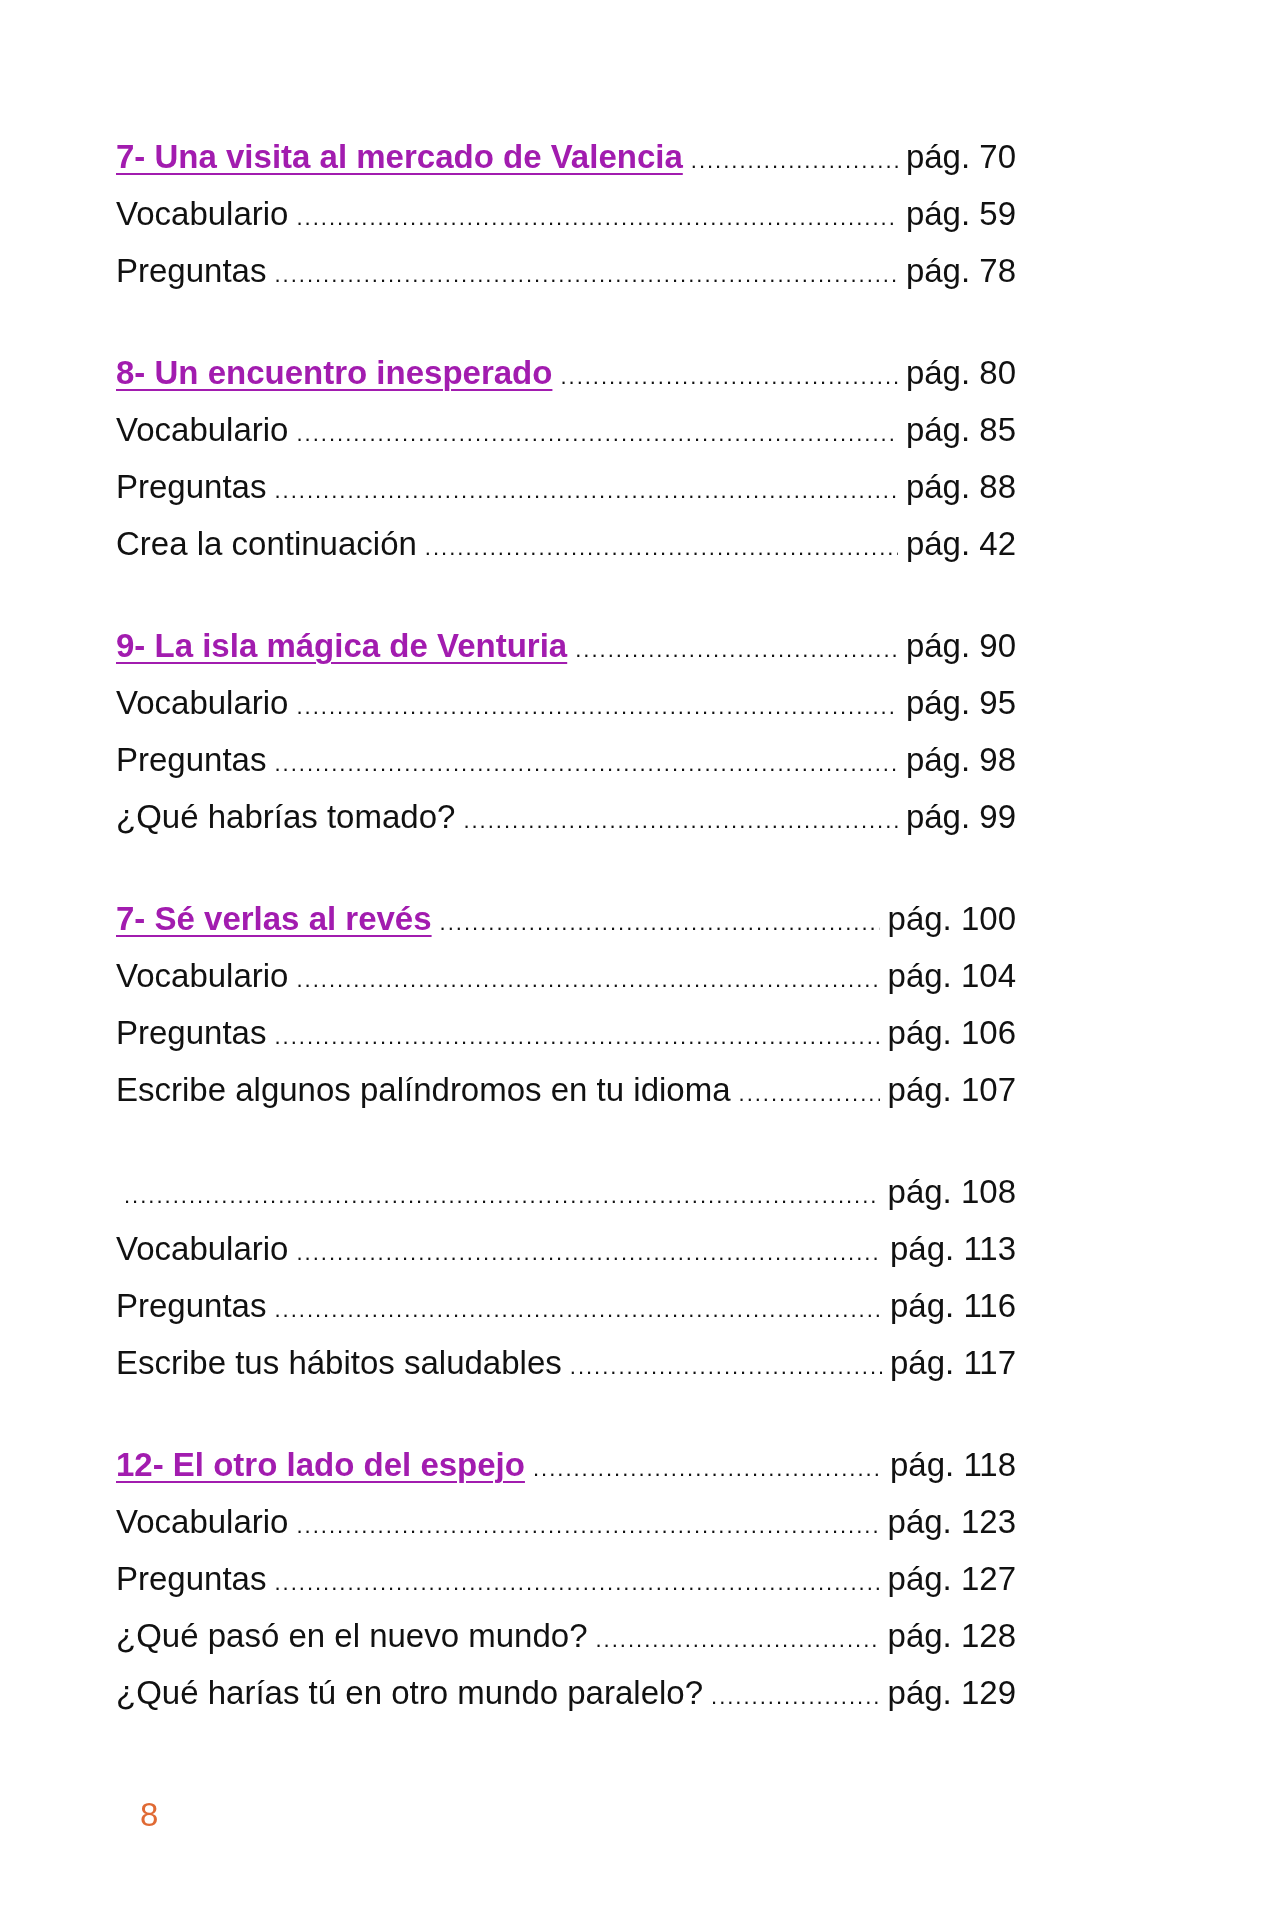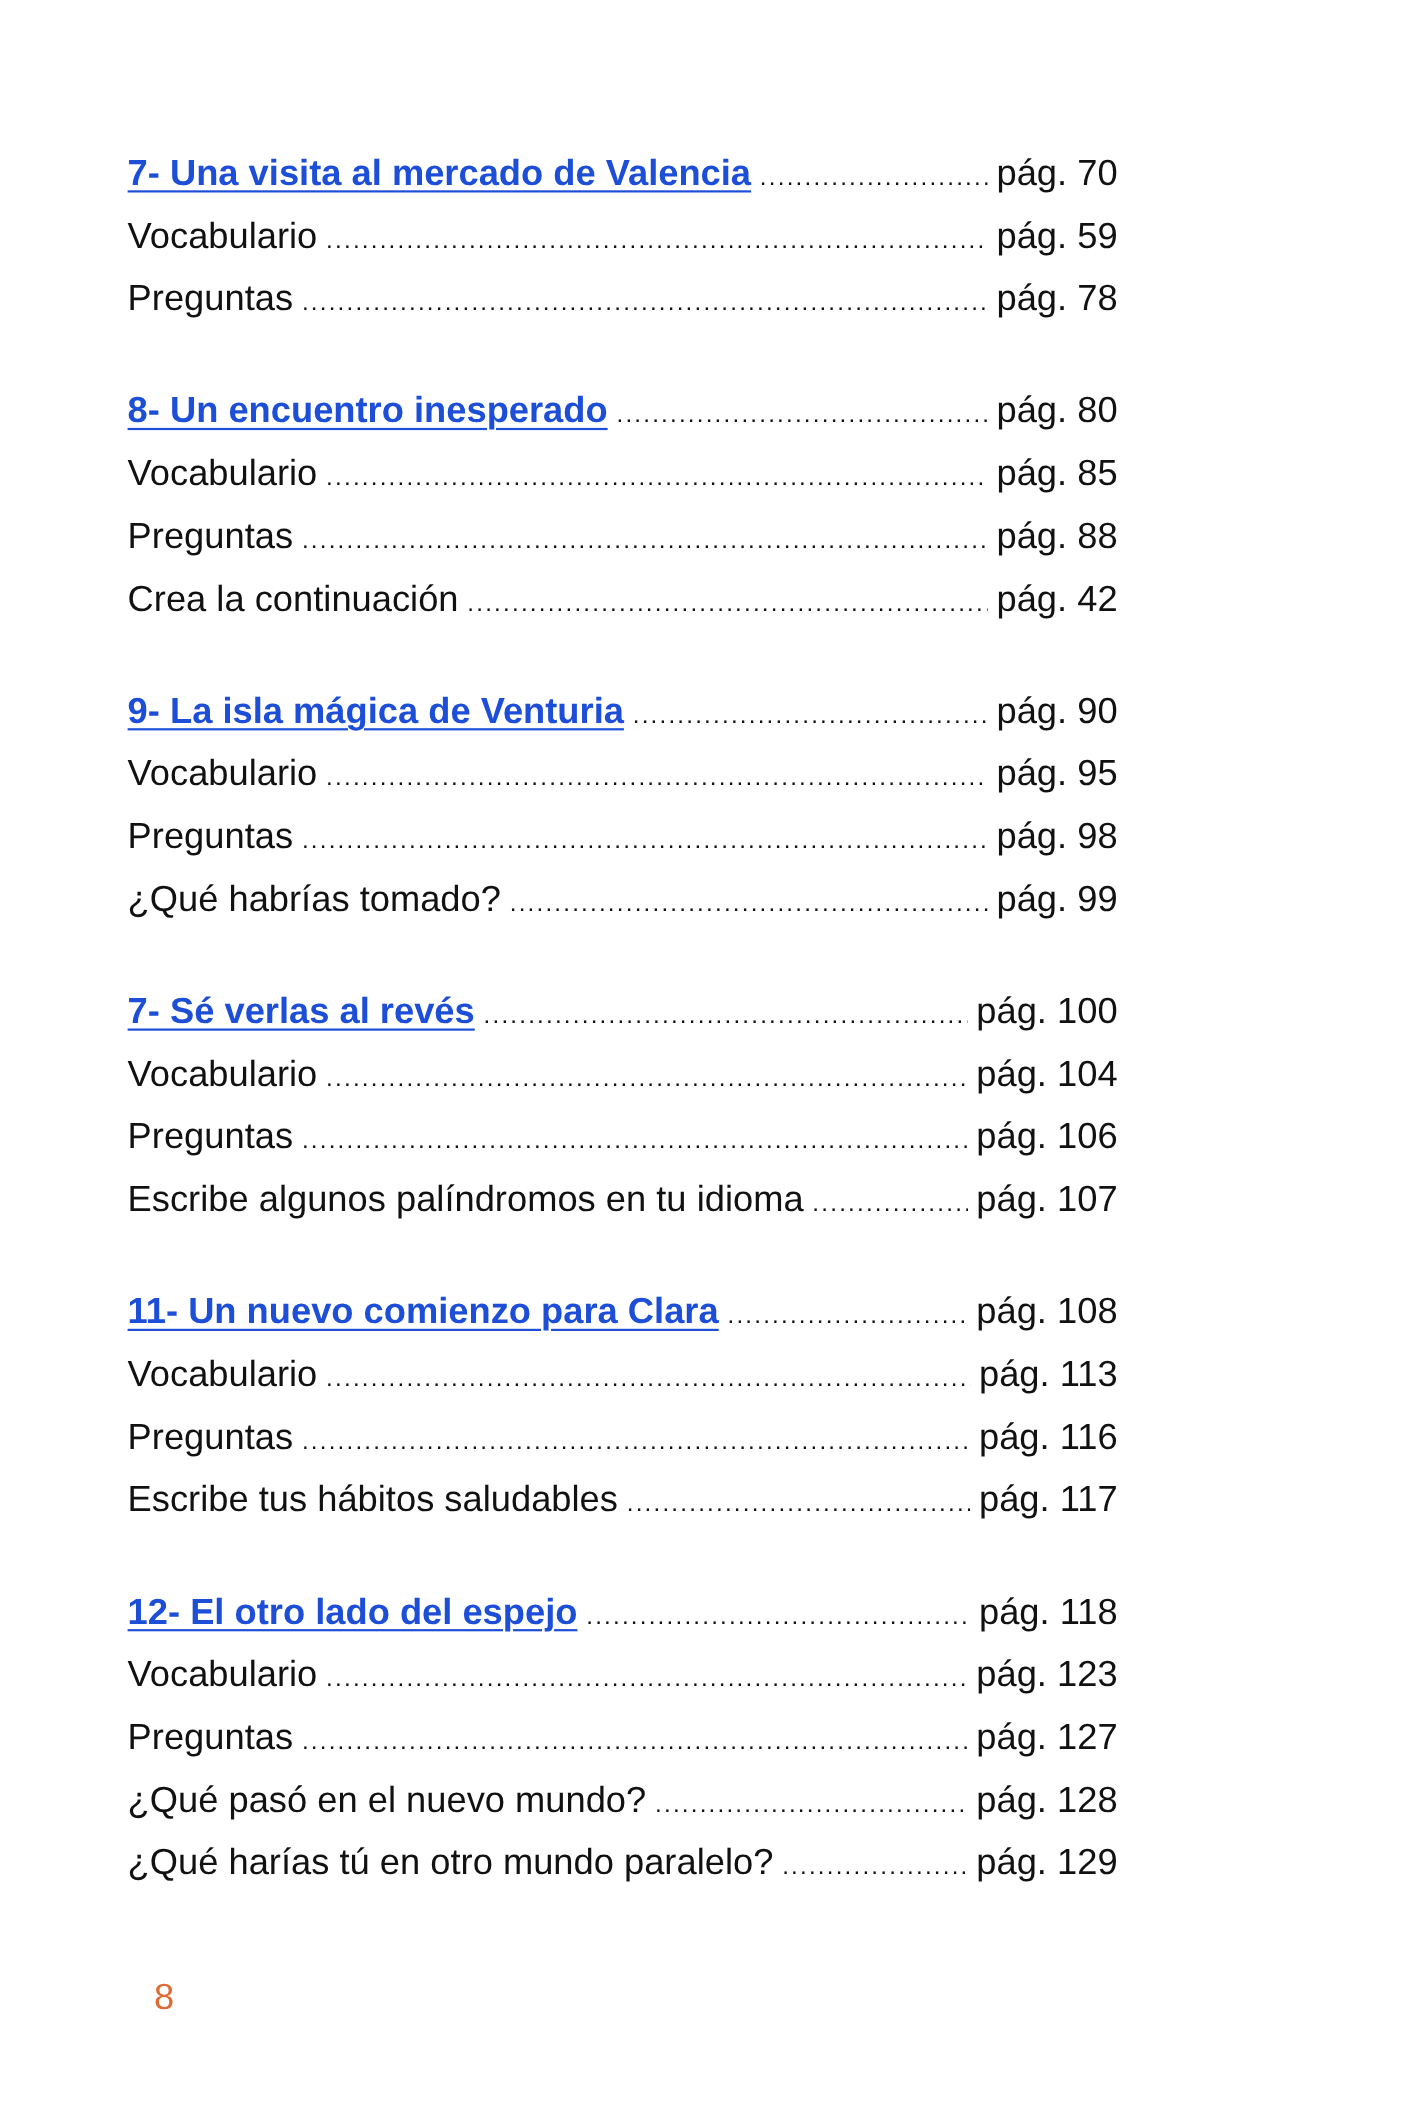--- a/index.html
+++ b/index.html
@@ -2,21 +2,21 @@
 <html><head>
 <meta charset="utf-8">
 <style>
   html, body { margin: 0; padding: 0; background: #ffffff; }
   body { width: 1276px; height: 1918px; position: relative; overflow: hidden;
          font-family: "Liberation Sans", "DejaVu Sans", sans-serif; color: #111111; }
   .toc { position: absolute; left: 116px; top: 128px; width: 900px; }
   .section { margin-bottom: 45px; }
   .row { display: flex; align-items: baseline; height: 57px; line-height: 57px; font-size: 33px; white-space: nowrap; }
   .label { flex: 0 0 auto; }
-  .heading .label { color: #1d4ed8; font-weight: bold; text-decoration: underline; text-underline-offset: 5px; text-decoration-thickness: 2px; }
+  .heading .label { color: #a21caf; font-weight: bold; text-decoration: underline; text-underline-offset: 5px; text-decoration-thickness: 2px; }
   .leader { flex: 1 1 auto; overflow: hidden; margin: 0 8px; color: #111; letter-spacing: 2px; font-size: 22px; }
   .leader::before { content: "...................................................................................................................................................................."; }
   .page { flex: 0 0 auto; }
   .page-number { position: absolute; left: 140px; top: 1796px; font-size: 33px; color: #e06a34; }
 </style>
 </head>
 <body>
 
 <div class="toc">
 
@@ -102,21 +102,20 @@
     </div>
     <div class="row">
       <span class="label">Escribe algunos palíndromos en tu idioma</span>
       <span class="leader"></span>
       <span class="page">pág. 107</span>
     </div>
   </div>
 
   <div class="section">
     <div class="row heading">
-      <span class="label">11- Un nuevo comienzo para Clara</span>
       <span class="leader"></span>
       <span class="page">pág. 108</span>
     </div>
     <div class="row">
       <span class="label">Vocabulario</span>
       <span class="leader"></span>
       <span class="page">pág. 113</span>
     </div>
     <div class="row">
       <span class="label">Preguntas</span>

